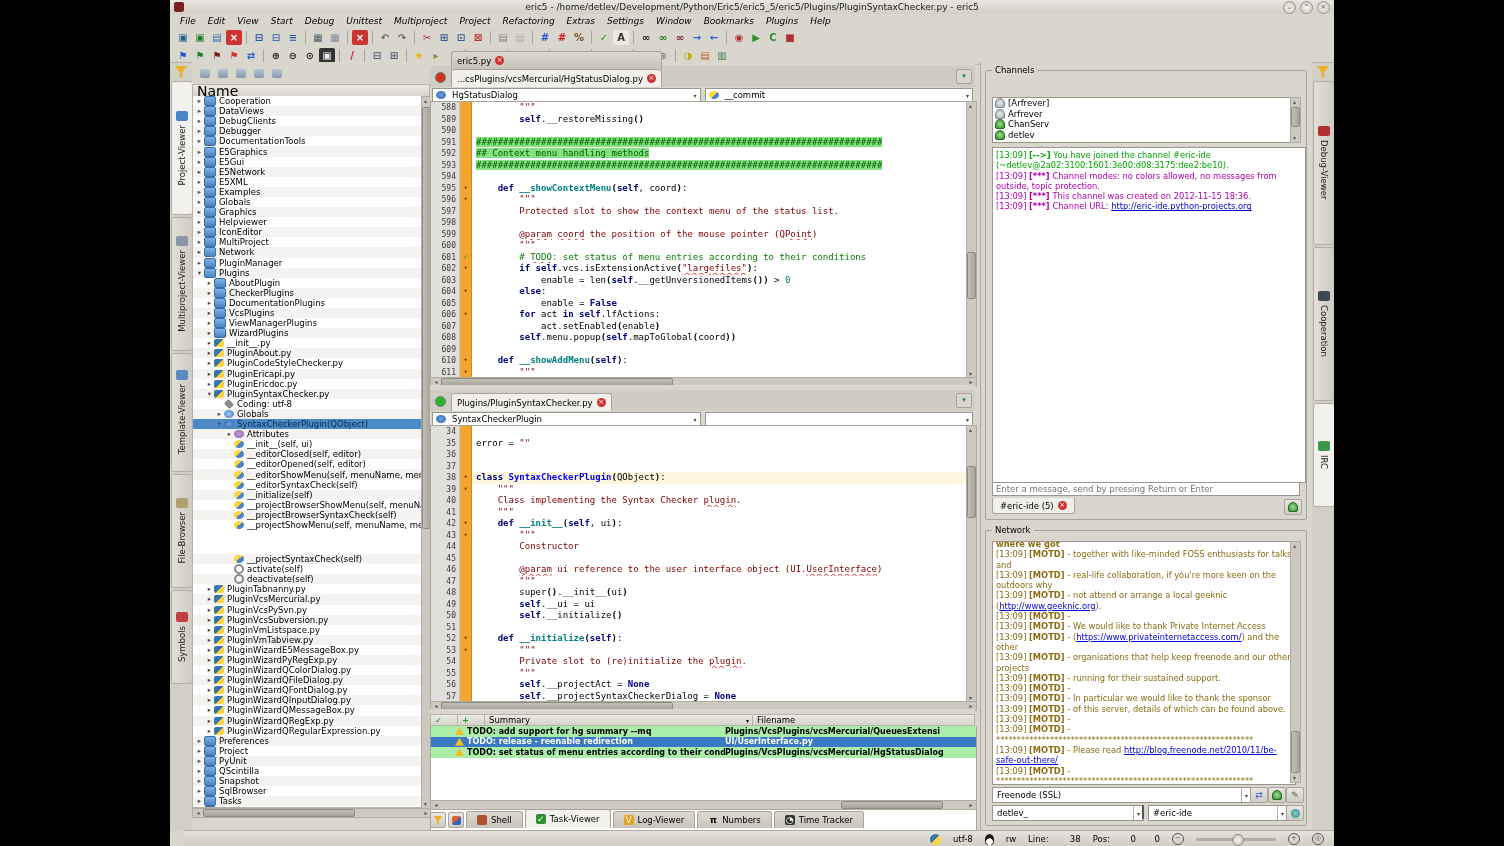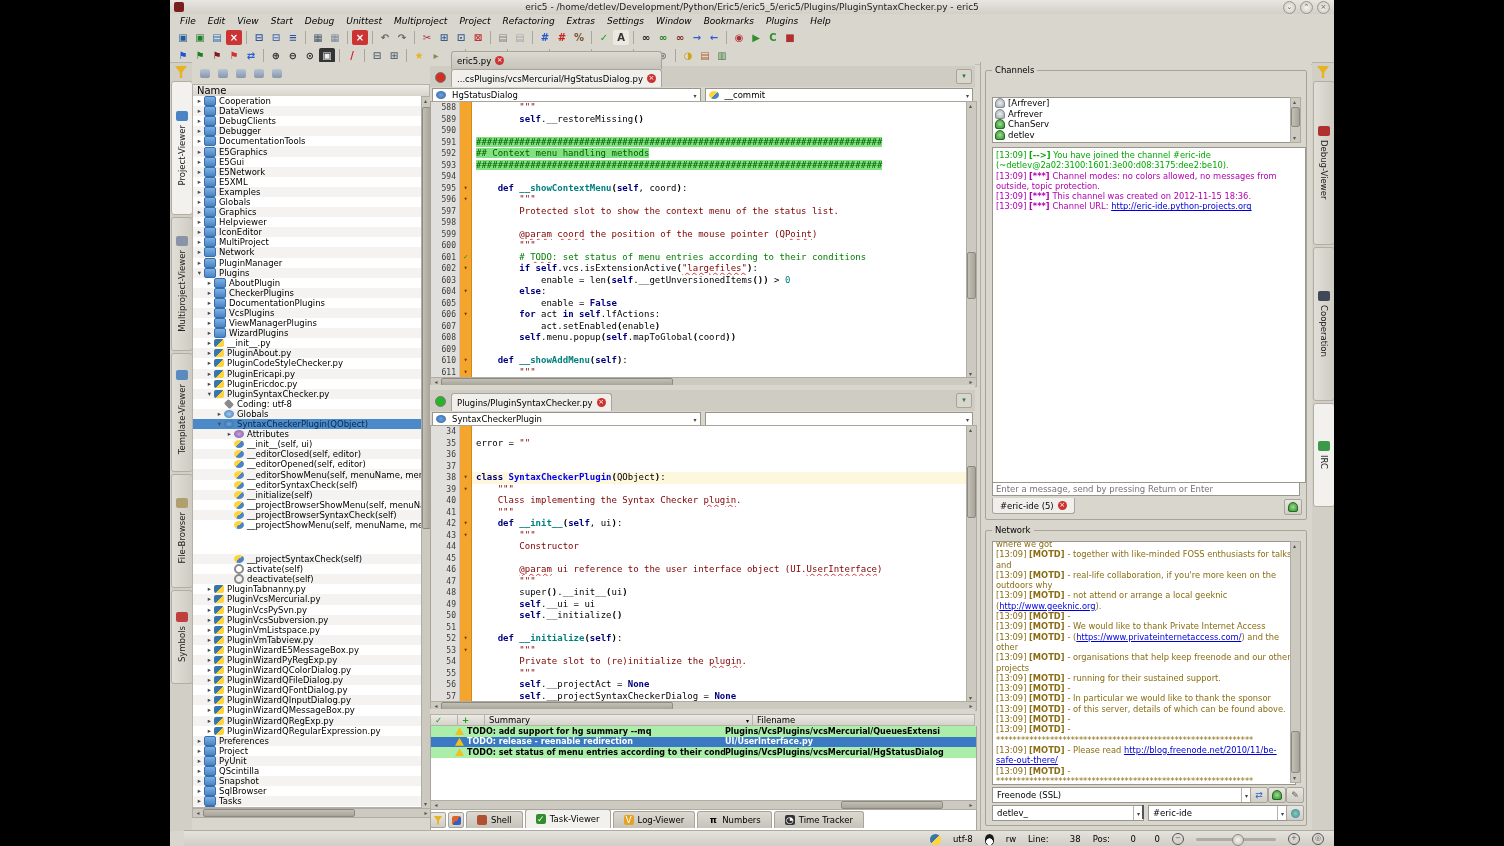--- a/index.html
+++ b/index.html
@@ -33,21 +33,21 @@
         align-items:center;justify-content:center;gap:4px;padding:6px 0;}
   .vtab.active{background:#f2f1ed;}
   .vtab .lbl{writing-mode:vertical-rl;font-size:8.5px;color:#222;}
   .strip-l .vtab .lbl{transform:rotate(180deg);}
   .vtab .ic{width:12px;height:10px;border-radius:2px;}
   
   #projpanel{left:22px;top:62px;width:238px;height:768px;background:#d9d6ce;border-right:1px solid #b0aca2;}
   .ptools{height:22px;display:flex;align-items:center;gap:4px;padding-left:6px;}
   .ptools .tbi{width:14px;height:13px;}
   .phead{height:12px;background:linear-gradient(#eceae5,#d5d2ca);border:1px solid #b6b2a8;
-         font-size:10px;padding-left:4px;line-height:12px;}
+         font-size:14px;padding-left:4px;line-height:12px;}
   #tree{position:absolute;left:0;top:34px;width:230px;height:711px;background:#fff;
         overflow:hidden;border:1px solid #b6b2a8;border-top:none;}
   .trow{height:10.1px;display:flex;align-items:center;font-size:8.5px;white-space:nowrap;overflow:hidden;}
   .trow.alt{background:#f4f3f1;}
   .trow.sel{background:#4b8ac9;color:#0a2547;}
   .texp{width:9px;flex:none;text-align:center;font-size:6.5px;color:#4a4a4a;}
   .ticon{width:10px;height:8px;border-radius:2px;margin:0 3px 0 0;flex:none;}
   .ic-folder{background:linear-gradient(#7db2e8,#4a84c4);border:1px solid #3a6ea5;}
   .ic-py{background:linear-gradient(135deg,#3776ab 55%,#ffd43b 55%);}
   .ic-coding{background:#8a8a8a;transform:rotate(45deg) scale(.8);}
@@ -1112,21 +1112,21 @@
         <div class="closeic">×</div>
       </div>
       <div class="iconbtn" style="right:4px;top:428px">
           <div class="person green" style="width:8px;height:8px"></div>
         </div>
     </div>
 
     <div class="gbox" style="left:4px;top:468px;width:320px;height:294px">
       <div class="gbox-lbl">Network</div>
       <div class="msgs" style="position:absolute;left:6px;top:10px;width:296px;height:238px" id="netmsgs">
-          <div class="msg m-motd" style="margin-top: -5px;"><span class="sg tx">where we got</span></div>
+          <div class="msg m-motd" style="margin-top: -5px; font-weight: bold;"><span class="sg tx">where we got</span></div>
           <div class="msg m-motd"><span class="sg tx">[13:09] </span><span class="sg tag">[MOTD] </span><span class="sg tx">- together with like-minded FOSS enthusiasts for talks and</span></div>
           <div class="msg m-motd"><span class="sg tx">[13:09] </span><span class="sg tag">[MOTD] </span><span class="sg tx">- real-life collaboration, if you're more keen on the outdoors why</span></div>
           <div class="msg m-motd"><span class="sg tx">[13:09] </span><span class="sg tag">[MOTD] </span><span class="sg tx">- not attend or arrange a local geeknic (</span><span class="sg lk">http://www.geeknic.org</span><span class="sg tx">).</span></div>
           <div class="msg m-motd"><span class="sg tx">[13:09] </span><span class="sg tag">[MOTD] </span><span class="sg tx">-</span></div>
           <div class="msg m-motd"><span class="sg tx">[13:09] </span><span class="sg tag">[MOTD] </span><span class="sg tx">- We would like to thank Private Internet Access</span></div>
           <div class="msg m-motd"><span class="sg tx">[13:09] </span><span class="sg tag">[MOTD] </span><span class="sg tx">- (</span><span class="sg lk">https://www.privateinternetaccess.com/</span><span class="sg tx">) and the other</span></div>
           <div class="msg m-motd"><span class="sg tx">[13:09] </span><span class="sg tag">[MOTD] </span><span class="sg tx">- organisations that help keep freenode and our other projects</span></div>
           <div class="msg m-motd"><span class="sg tx">[13:09] </span><span class="sg tag">[MOTD] </span><span class="sg tx">- running for their sustained support.</span></div>
           <div class="msg m-motd"><span class="sg tx">[13:09] </span><span class="sg tag">[MOTD] </span><span class="sg tx">-</span></div>
           <div class="msg m-motd"><span class="sg tx">[13:09] </span><span class="sg tag">[MOTD] </span><span class="sg tx">- In particular we would like to thank the sponsor</span></div>

